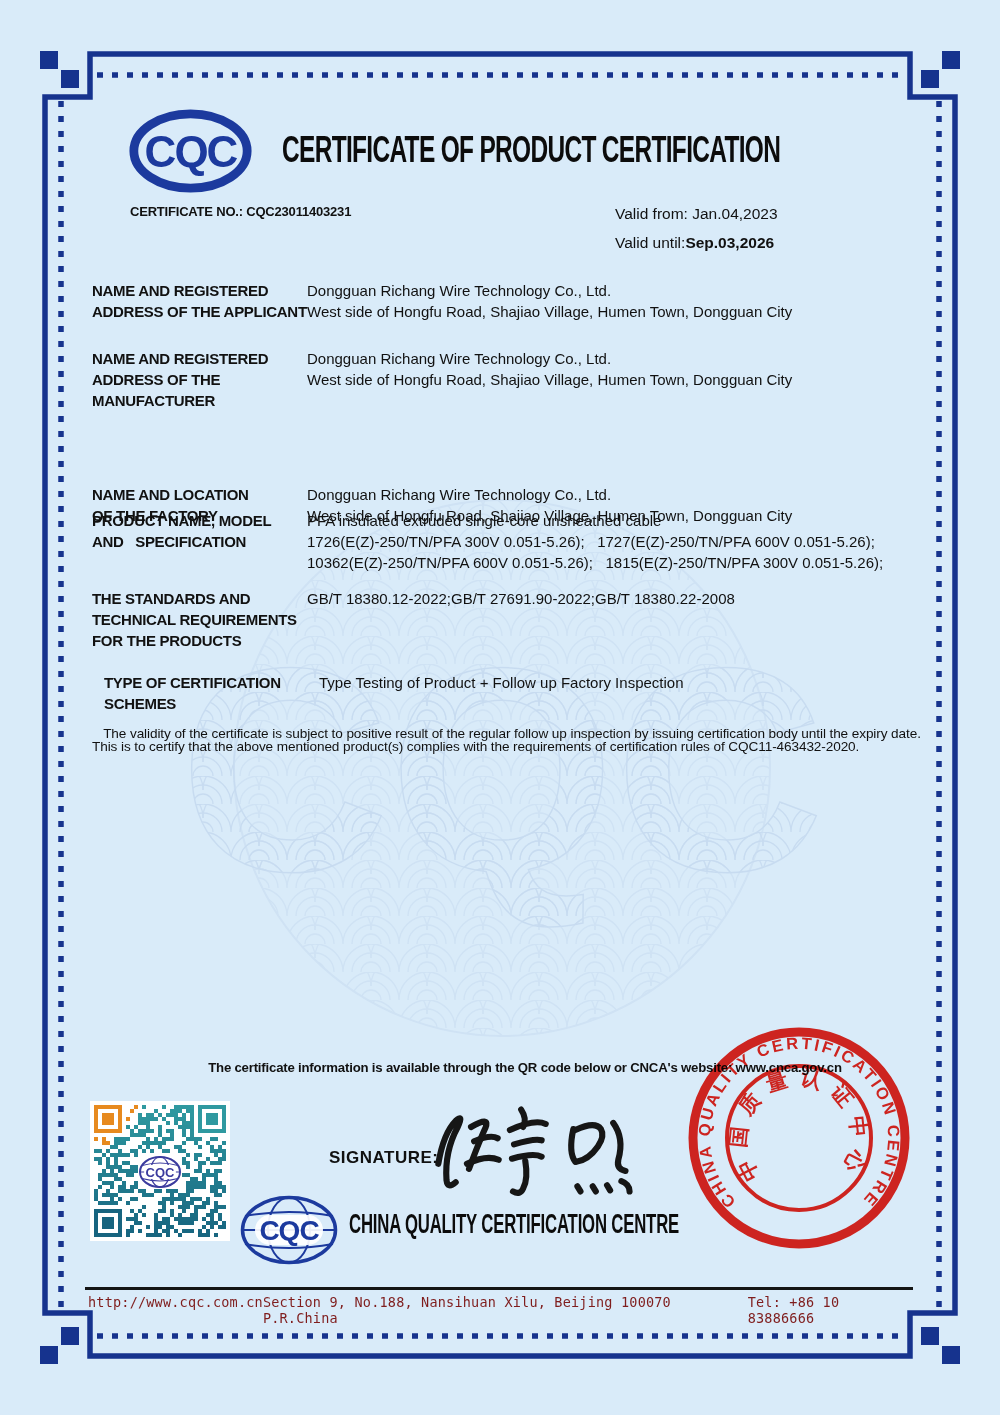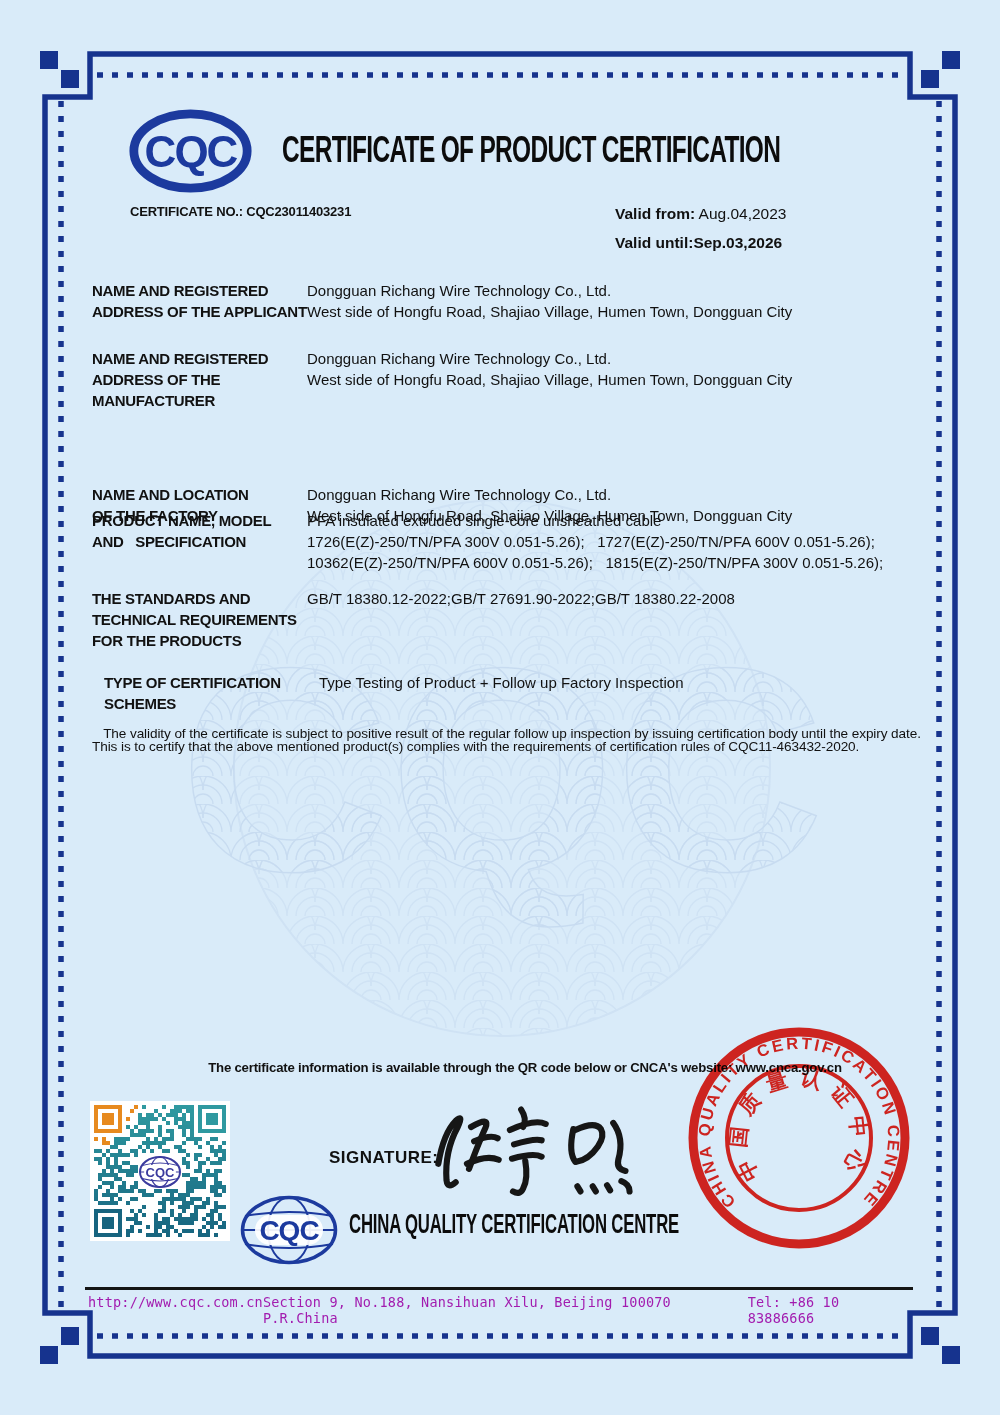--- a/index.html
+++ b/index.html
@@ -14,21 +14,21 @@
   #border-svg{left:0;top:0;width:1000px;height:1415px;pointer-events:none;}
   
   #logo-top{left:127px;top:108px;width:127px;height:86px;}
   #page-title{
     left:282px;top:130px;white-space:nowrap;
     font-size:36px;font-weight:bold;letter-spacing:-1px;color:#0c0c0c;
     transform:scaleX(.68);transform-origin:left center;line-height:40px;
   }
   #cert-no{left:130px;top:204px;font-size:13px;font-weight:bold;letter-spacing:-.2px;}
   #valid-box{left:615px;top:200px;font-size:15.5px;line-height:28.5px;}
-  #valid-box .lbl{font-weight:bold;}
+  #valid-box .lbl{font-weight:normal;}
   #valid-until-line .val{font-weight:bold;}
   
   .field{left:92px;width:830px;display:flex;font-size:15px;line-height:21px;}
   .field .flabel{width:215px;font-weight:bold;letter-spacing:-.3px;white-space:pre-line;flex:none;}
   .field .fvalue{flex:1;white-space:pre-line;}
   #row-applicant{top:280px;} #row-manufacturer{top:348px;} #row-factory{top:460px;margin-top:24px;}
   #row-product{top:510px;} #row-standards{top:588px;} #row-scheme{top:672px;margin-left:12px;}
   
   .statement{left:92px;width:840px;font-size:13.6px;letter-spacing:-.1px;}
   #statement-1{top:739px;} #statement-2{top:726px;text-align:center;}
@@ -42,21 +42,21 @@
   #stamp{left:682px;top:1021px;width:234px;height:234px;opacity:.92;mix-blend-mode:multiply;}
   #org-logo{left:239px;top:1195px;width:100px;height:70px;}
   #org-name{
     left:349px;top:1207px;white-space:nowrap;font-size:27px;font-weight:bold;color:#0c0c0c;
     letter-spacing:-.3px;transform:scaleX(.62);transform-origin:left center;line-height:34px;
   }
   
   #footer-divider{left:85px;top:1287px;width:828px;height:2.5px;background:#151515;}
   #footer-row{
     left:88px;top:1294px;width:824px;display:flex;justify-content:space-between;
-    font-family:"DejaVu Sans Mono","Liberation Mono",monospace;font-size:13.5px;letter-spacing:.2px;color:#a21caf;
+    font-family:"DejaVu Sans Mono","Liberation Mono",monospace;font-size:13.5px;letter-spacing:.2px;color:#7f1d1d;
   }
   
   #watermark{left:175px;top:468px;width:655px;height:600px;opacity:.5;pointer-events:none;}
 </style>
 </head>
 <body>
 
 <svg id="border-svg" class="abs" viewBox="0 0 1000 1415">
   <path d="M90,54 L910,54 L910,97 L955,97 L955,1313 L910,1313 L910,1356 L90,1356 L90,1313 L45,1313 L45,97 L90,97 Z" fill="none" stroke="#16338e" stroke-width="5.5"></path>
   <g fill="#16338e">
@@ -101,21 +101,21 @@
 <div id="page-title" class="abs">CERTIFICATE OF PRODUCT CERTIFICATION</div>
 
 <div id="cert-no" class="abs">
   <span>CERTIFICATE NO.:</span>
   <span>CQC23011403231</span>
 </div>
 
 <div id="valid-box" class="abs">
   <div id="valid-from-line">
     <span class="lbl">Valid from:</span>
-    <span class="val">Aug.04,2023</span>
+    <span class="val">Jan.04,2023</span>
   </div>
   <div id="valid-until-line">
     <span class="lbl">Valid until:</span><span class="val">Sep.03,2026</span>
   </div>
 </div>
 
 <div id="row-applicant" class="abs field">
   <div class="flabel">NAME AND REGISTERED
 ADDRESS OF THE APPLICANT</div>
   <div class="fvalue">Dongguan Richang Wire Technology Co., Ltd.

